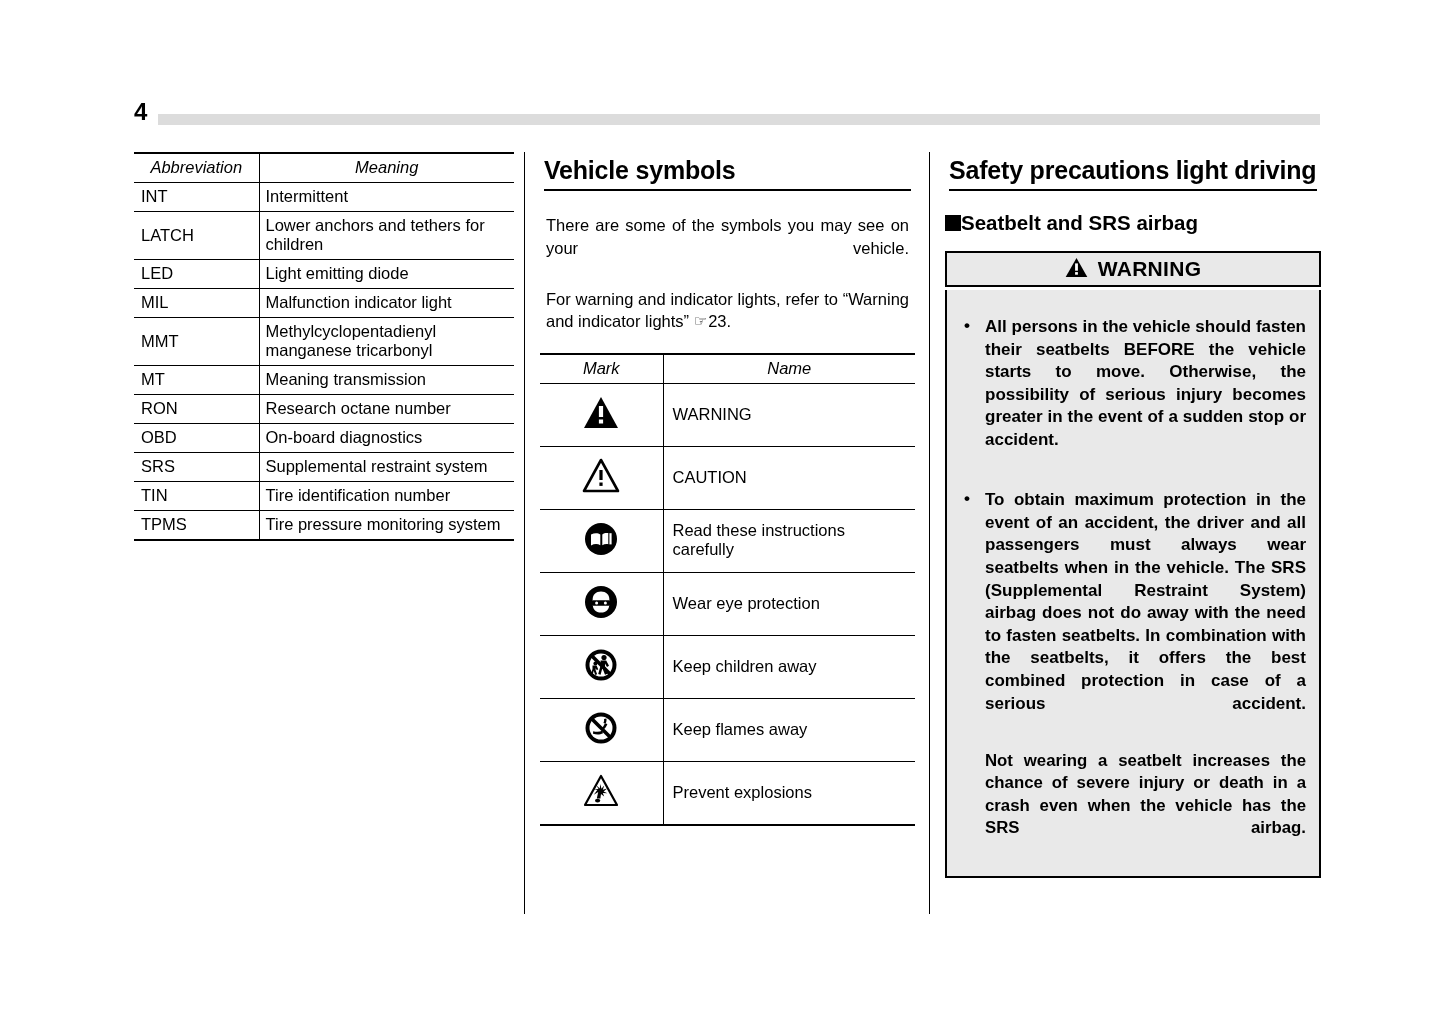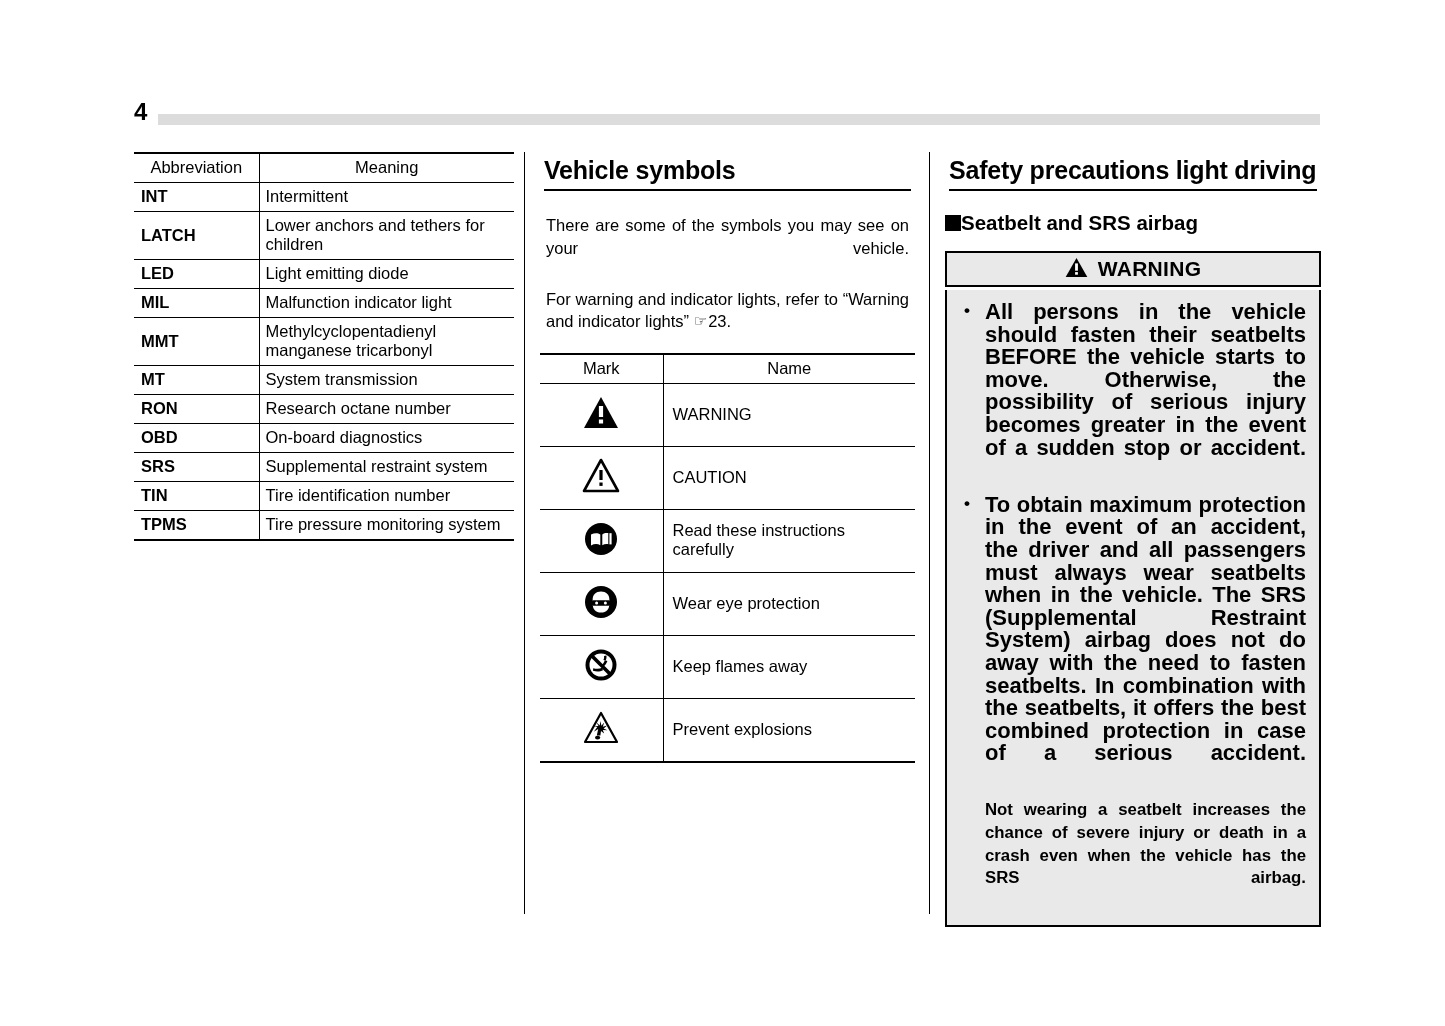--- a/index.html
+++ b/index.html
@@ -84,31 +84,31 @@
     font-weight: normal;
     text-align: left;
     vertical-align: middle;
   }
   table.doc-table thead th {
     border-top: 2.5px solid #000;
     border-bottom: 1.5px solid #000;
     text-align: center;
     padding-top: 4px;
     padding-bottom: 5px;
+    font-style: italic;
   }
   table.doc-table tr:last-child td {
     border-bottom: 2.5px solid #000;
   }
 
   
   .abbr-table col.c-abbr { width: 125px; }
   .abbr-table td.abbr-cell {
     border-right: 1.5px solid #000;
     padding-left: 7px;
-    font-weight: bold;
   }
   .abbr-table th.abbr-head {
     border-right: 1.5px solid #000;
   }
 
   
   .sym-table col.c-mark { width: 123px; }
   .sym-table td.mark-cell {
     border-right: 1.5px solid #000;
     text-align: center;
@@ -178,25 +178,26 @@
     margin-top: 3px;
   }
   .warning-body ul {
     list-style: none;
     margin: 0;
     padding: 0;
   }
   .warning-body li {
     position: relative;
     padding-left: 25px;
-    font-size: 22px;
+    font-size: 17px;
     line-height: 22.6px;
     font-weight: bold;
     text-align: justify;
     margin-bottom: 12px;
+    margin-top: 15px;
   }
   .warning-body li:before {
     content: "\2022";
     position: absolute;
     left: 4px;
     top: -1px;
     font-size: 17px;
   }
   .warning-body p.plain {
     margin: 0;
@@ -258,21 +259,21 @@
           <tr>
             <td class="abbr-cell">MIL</td>
             <td>Malfunction indicator light</td>
           </tr>
           <tr>
             <td class="abbr-cell">MMT</td>
             <td>Methylcyclopentadienyl manganese tricarbonyl</td>
           </tr>
           <tr>
             <td class="abbr-cell">MT</td>
-            <td>System transmission</td>
+            <td>Meaning transmission</td>
           </tr>
           <tr>
             <td class="abbr-cell">RON</td>
             <td>Research octane number</td>
           </tr>
           <tr>
             <td class="abbr-cell">OBD</td>
             <td>On-board diagnostics</td>
           </tr>
           <tr>
@@ -341,20 +342,32 @@
           </tr>
           <tr>
             <td class="mark-cell"><span><svg width="42" height="42" viewBox="0 0 42 42">
                   <circle cx="21" cy="21" r="16" fill="#000"></circle>
                   <path d="M12.6 19 C12.6 13.6 16 10.6 21 10.6 C26 10.6 29.4 13.6 29.4 19 L29.4 22.5 C29.4 28.4 26.3 31.6 21 31.6 C15.7 31.6 12.6 28.4 12.6 22.5 Z" fill="#fff"></path>
                   <rect x="11.6" y="19.3" width="18.8" height="5.4" rx="1.6" fill="#000"></rect>
                   <circle cx="16.6" cy="22" r="1.5" fill="#fff"></circle>
                   <circle cx="25.4" cy="22" r="1.5" fill="#fff"></circle>
                 </svg></span></td>
             <td class="name-cell">Wear eye protection</td>
+          </tr>
+          <tr>
+            <td class="mark-cell"><span><svg width="42" height="42" viewBox="0 0 42 42">
+                  <circle cx="21" cy="21" r="15.5" fill="#000"></circle>
+                  <circle cx="21" cy="21" r="11.5" fill="#fff"></circle>
+                  <circle cx="24" cy="13.6" r="2.6" fill="#000"></circle>
+                  <path d="M23.6 16.4 l2.6 0 l2.8 5.4 l-2 1.2 l-2 -3.4 l0 3 l2.4 7.2 l-2.4 0.9 l-2.6 -6.6 l-1.8 6.6 l-2.4 -0.6 l2.4 -8.6 l0 -5.1 Z" fill="#000"></path>
+                  <circle cx="15.4" cy="19.6" r="2" fill="#000"></circle>
+                  <path d="M14.6 21.6 l2 0 l1.6 3.6 l-1.3 1 l-1.3 -2 l0 1.7 l1.5 4.4 l-1.8 0.6 l-1.6 -4.2 l-1.1 4.2 l-1.7 -0.4 l1.6 -5.4 l0 -3.5 Z" fill="#000"></path>
+                  <line x1="10.7" y1="10.7" x2="31.3" y2="31.3" stroke="#000" stroke-width="3.6"></line>
+                </svg></span></td>
+            <td class="name-cell">Keep children away</td>
           </tr>
           <tr>
             <td class="mark-cell"><span><svg width="42" height="42" viewBox="0 0 42 42">
                   <circle cx="21" cy="21" r="15.5" fill="#000"></circle>
                   <circle cx="21" cy="21" r="11.5" fill="#fff"></circle>
                   <path d="M13 26.8 c3.5 1 7 1 10 -0.6 l-0.8 -2.4 c-3 1.4 -6 1.3 -9 0.4 Z" fill="#000"></path>
                   <path d="M22.6 23.4 c2.4 -1.6 4 -3.8 4.8 -6.4 l-2.6 -0.8 c-0.6 2.2 -1.9 4 -3.8 5.3 Z" fill="#000"></path>
                   <path d="M25.6 16.6 c0.9 -1.6 1.1 -3.2 0.8 -5 l-2.4 0.4 c0.3 1.5 0.1 2.8 -0.6 4.1 Z" fill="#000"></path>
                   <line x1="10.7" y1="10.7" x2="31.3" y2="31.3" stroke="#000" stroke-width="3.6"></line>
                 </svg></span></td>

